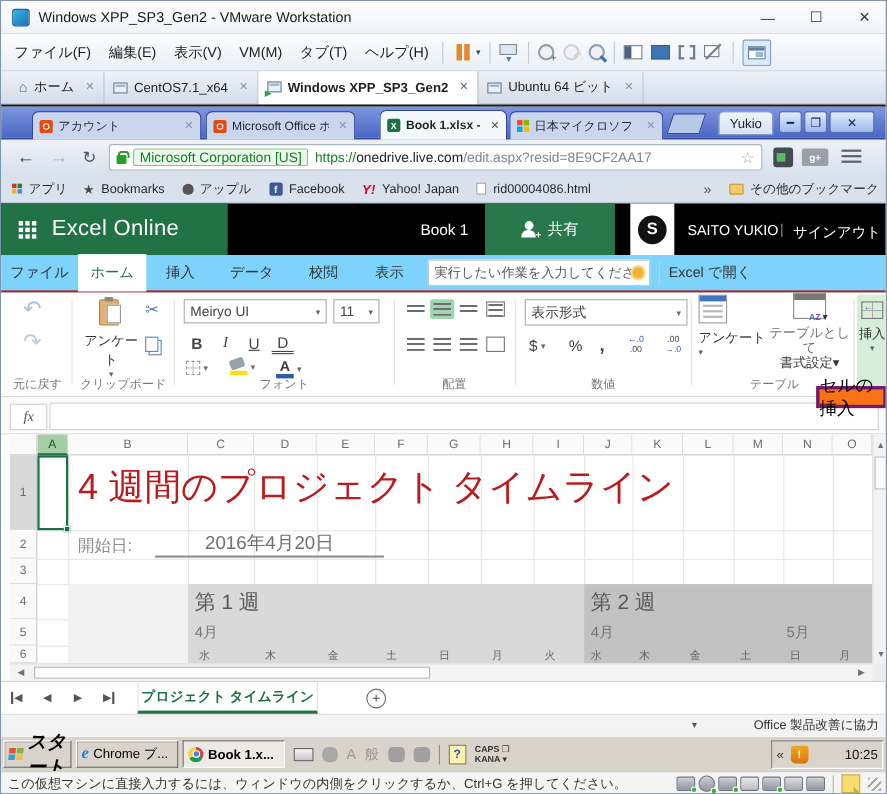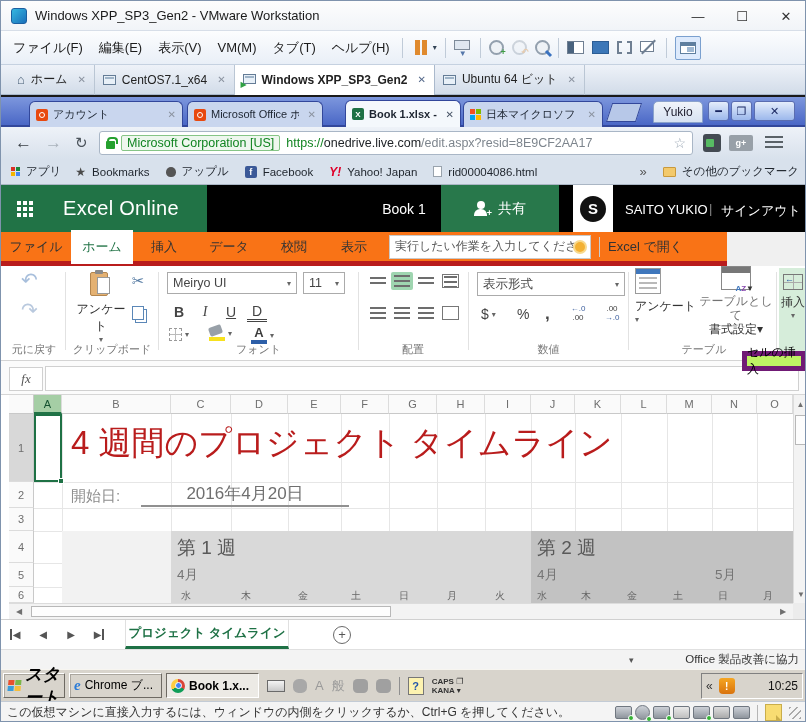--- a/index.html
+++ b/index.html
@@ -34,21 +34,21 @@
   .xpbtn{position:absolute;top:4px;height:20px;background:linear-gradient(#e4edfb,#9cb8ec);border:1px solid #5a6db0;border-radius:3px;
     color:#16245e;font-size:11px;font-weight:bold;display:flex;align-items:center;justify-content:center}
   .bm{font-size:11.5px;color:#1e242c}
   .lockic{width:9px;height:8px;background:#25a02f;border-radius:1px;position:relative;margin-top:4px}
   .lockic::before{content:"";position:absolute;left:1px;top:-4px;width:7px;height:5px;border:2px solid #25a02f;border-bottom:none;border-radius:4px 4px 0 0}
   
   .xo-header{left:0;top:184px;width:806px;height:47px;background:#000}
   .xo-brand{left:0;top:0;width:206px;height:47px;background:#217346}
   .grid9{display:grid;grid-template-columns:repeat(3,4px);grid-template-rows:repeat(3,4px);gap:2px}
   .grid9 span{background:#fff}
-  .xo-tabs{left:0;top:231px;width:726px;height:34px;background:#f97316;border-bottom:5px solid #b91c1c}
+  .xo-tabs{left:0;top:231px;width:806px;height:34px;background:#7dd3fc;border-bottom:2px solid #b91c1c}
   .rtab{font-size:13px;color:#333}
   .rtab.active{background:#fff;color:#217346}
   .xo-ribbon{left:0;top:265px;width:806px;height:95px;background:#fff;border-bottom:1px solid #d4d4d4}
   .gdiv{position:absolute;top:6px;height:78px;width:1px;background:#e2e2e2}
   .glabel{position:absolute;top:76px;font-size:11px;color:#767676;text-align:center}
   .rbox{border:1px solid #ababab;background:#fff;font-size:12.5px;color:#444;display:flex;align-items:center;padding:0 5px;justify-content:space-between}
   .fmtbtn{font-size:14px;color:#444}
   .alic{width:16px;height:12px;background:repeating-linear-gradient(180deg,#6d6d6d 0 2px,transparent 2px 5px)}
   .alwrap{position:absolute;width:22px;height:18px;display:flex;align-items:center;justify-content:center;border-radius:2px}
   .alwrap.sel{background:#9fd5b0}
@@ -71,21 +71,21 @@
   .sbarrow{color:#707070;font-size:8px}
   
   .xo-stabs{left:0;top:618px;width:806px;height:30px;background:#fff;border-top:1px solid #d0d0d0}
   .xo-status{left:0;top:648px;width:806px;height:20px;background:#f3f3f3;border-top:1px solid #e0e0e0}
   .xp-taskbar{left:0;top:668px;width:806px;height:32px;background:#d8d4cc;border-top:1px solid #f7f5f0}
   .xpraised{background:#d8d4cc;border:1px solid;border-color:#fff #6e6a63 #6e6a63 #fff;box-shadow:1px 1px 0 #aaa69e inset}
   .xppressed{background:#eceae5;border:1px solid;border-color:#6e6a63 #fff #fff #6e6a63}
   .vm-status{left:0;top:700px;width:806px;height:22px;background:#f4f4f4;border-top:1px solid #c3cbd5}
   .dev{width:17px;height:13px;border:1px solid #707780;border-radius:2px;background:linear-gradient(#cdd1d7,#8f959d);position:relative}
   .dev .dot{position:absolute;right:-3px;bottom:-3px;width:6px;height:6px;border-radius:50%;background:#35b335;border:1px solid #fff}
-  .tooltip{background:#bef264;border:5px solid #701a75;font-size:12px;color:#000;display:flex;align-items:center;justify-content:center}
+  .tooltip{background:#f97316;border:3px solid #701a75;font-size:16px;color:#000;display:flex;align-items:center;justify-content:center}
 </style>
 </head>
 <body>
 
 <div class="screen">
 
   <div class="abs vm-titlebar">
     <div class="abs" style="left:10px;top:7px;width:16px;height:16px;border-radius:3px;background:linear-gradient(135deg,#35b8e0,#1b6fba);border:1px solid #1b5fa0"></div>
     <div class="abs nowrap" style="left:34px;top:7px;font-size:13px;color:#1a1a1a">Windows XPP_SP3_Gen2 - VMware Workstation</div>
     <div class="abs ctr" style="left:682px;top:3px;width:30px;height:24px;font-size:13px;color:#333">—</div>
@@ -242,21 +242,21 @@
     <span style="color:#e0002a;font-weight:bold;font-size:12px;font-style:italic;margin-left:10px">Y!</span>
     <span class="bm">Yahoo! Japan</span>
     <span style="width:9px;height:11px;background:#fff;border:1px solid #99a3ad;margin-left:10px"></span>
     <span class="bm">rid00004086.html</span>
     <span style="margin-left:auto;color:#555;font-size:13px">»</span>
     <span style="width:13px;height:10px;background:#f3c96b;border:1px solid #c9993c;border-radius:1px;margin-left:10px"></span>
     <span class="bm" style="margin-right:8px">その他のブックマーク</span>
   </div>
 
   <div class="abs xo-header">
-    <div class="abs xo-brand flex" style="gap:30px;padding-left:16px">
+    <div class="abs xo-brand flex" style="gap:14px;padding-left:16px">
       <span class="grid9">
           <span></span>
           <span></span>
           <span></span>
           <span></span>
           <span></span>
           <span></span>
           <span></span>
           <span></span>
           <span></span>

